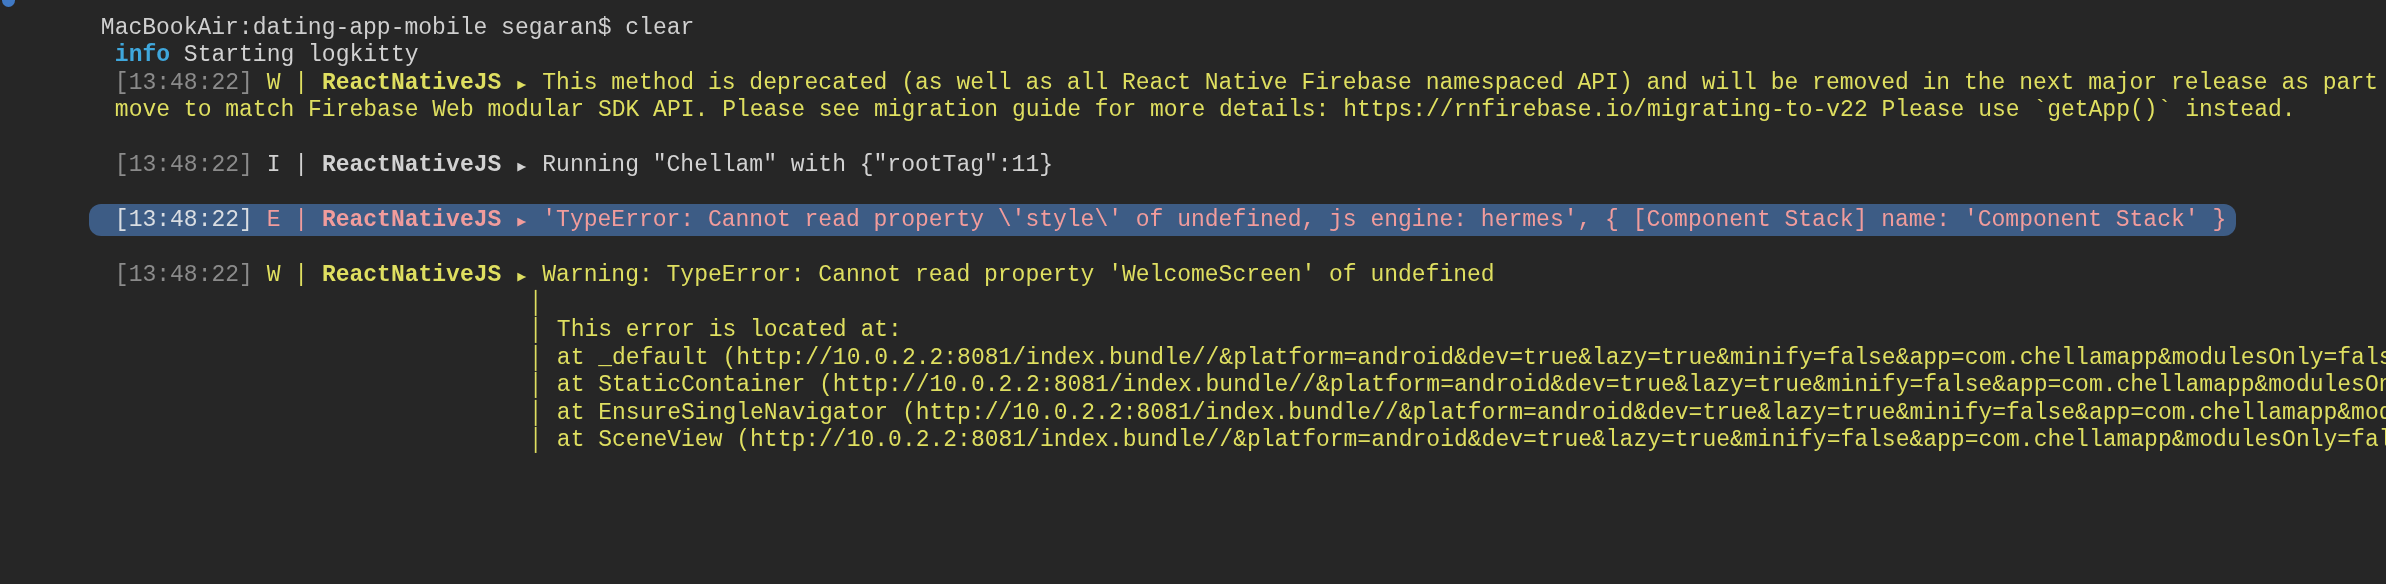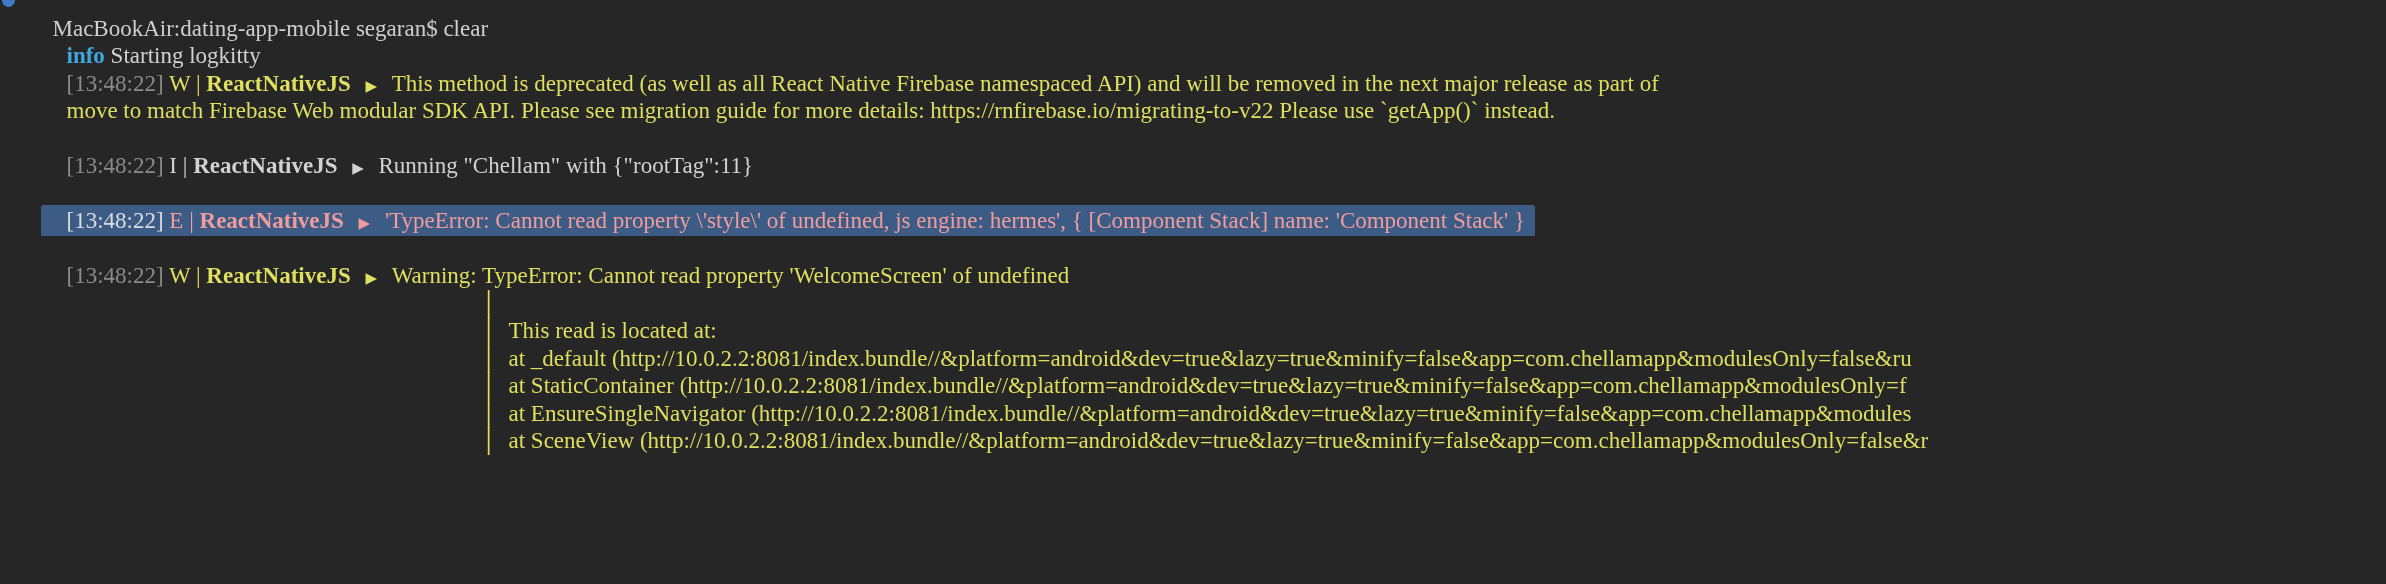--- a/index.html
+++ b/index.html
@@ -5,39 +5,39 @@
   :root{
     --background:#262626; --warning_yellow:#dfdf60; --error_salmon:#f19c9c;
     --info_cyan:#3fa7dc; --selection_blue:#3d5c85; --timestamp_gray:#8b8b8b;
     --text_white:#d2d2d2; --decoration_blue:#4079c4; --prompt_gray:#cfcfcf;
   }
   *{box-sizing:border-box}
   body{margin:0;background:var(--background)}
   .terminal{
     position:relative;width:2386px;height:584px;overflow:hidden;
     background:var(--background);
-    font-family:Liberation Serif, serif;
+    font-family:Liberation Mono, monospace;
     font-size:23px;line-height:27.5px;color:var(--text_white);
   }
   .inner{margin-top:-13px;padding-left:32px}
   .row{position:relative;height:27.5px;white-space:pre}
   .row span{white-space:pre}
   .c-ts{color:var(--timestamp_gray)}
   .c-warn{color:var(--warning_yellow)}
   .c-white{color:var(--text_white)}
   .c-err{color:var(--error_salmon)}
   .c-info{color:var(--info_cyan);font-weight:bold}
   .c-prompt{color:var(--prompt_gray)}
   .tag{font-weight:bold}
   .arrow{display:inline-block;width:41px;text-align:center;font-size:15px}
   .prompt .t{margin-left:-14px}
   .dot{position:absolute;top:7px;border-radius:50%}
   .dot.filled{left:-30px;width:13px;height:13px;background:var(--decoration_blue)}
   .dot.open{left:-30px;width:9px;height:9px;border:2px solid #767b80;background:transparent}
-  .selection{background:var(--selection_blue);padding:3px 10px 3px 26px;margin-left:-26px;border-radius:2px}
+  .selection{background:var(--selection_blue);padding:3px 10px 3px 26px;margin-left:-26px;border-radius:12px}
   .c-selts{color:#d9dde2}
   .bar{display:inline-block;width:14px;margin-left:414px}
   .bar + .t{margin-left:14px}
 </style>
 </head>
 <body>
 
 <div class="terminal">
   <div class="inner">
 
@@ -74,21 +74,21 @@
 
     <div class="row">
       <span class="c-ts">[13:48:22] </span><span class="c-warn">W | </span><span class="c-warn tag">ReactNativeJS</span><span class="c-warn arrow">▶</span><span class="c-warn">Warning: TypeError: Cannot read property 'WelcomeScreen' of undefined</span>
     </div>
 
     <div class="row">
       <span class="bar c-warn">│</span><span class="t c-warn"></span>
     </div>
 
     <div class="row">
-      <span class="bar c-warn">│</span><span class="t c-warn">This read is located at:</span>
+      <span class="bar c-warn">│</span><span class="t c-warn">This error is located at:</span>
     </div>
 
     <div class="row">
       <span class="bar c-warn">│</span><span class="t c-warn">at _default (http://10.0.2.2:8081/index.bundle//&amp;platform=android&amp;dev=true&amp;lazy=true&amp;minify=false&amp;app=com.chellamapp&amp;modulesOnly=false&amp;ru</span>
     </div>
 
 
     <div class="row">
       <span class="bar c-warn">│</span><span class="t c-warn">at StaticContainer (http://10.0.2.2:8081/index.bundle//&amp;platform=android&amp;dev=true&amp;lazy=true&amp;minify=false&amp;app=com.chellamapp&amp;modulesOnly=f</span>
     </div>

